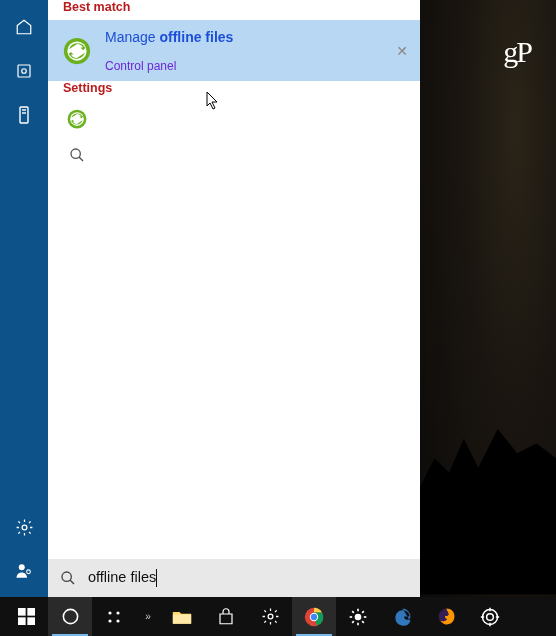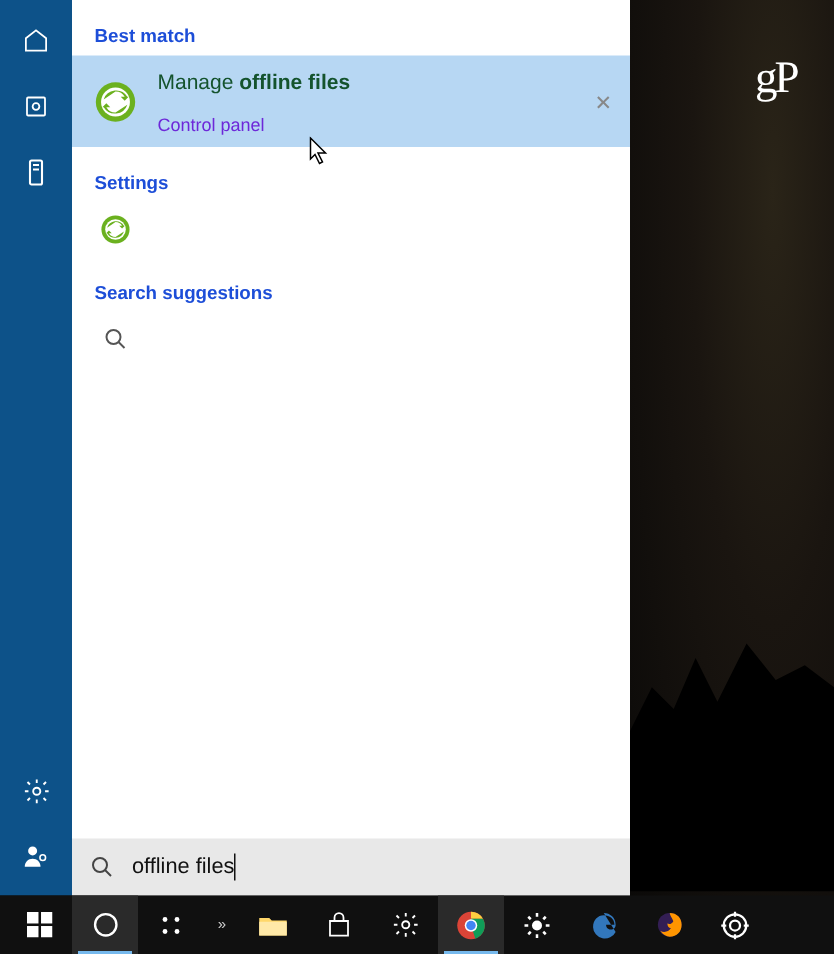--- a/index.html
+++ b/index.html
@@ -5,27 +5,27 @@
 * { margin: 0; padding: 0; box-sizing: border-box; font-family: "Segoe UI", Arial, sans-serif; }
 body { width: 556px; height: 636px; background: #000; position: relative; overflow: hidden; }
 .desktop { position: absolute; inset: 0; background: linear-gradient(to bottom, #1a1510 0%, #0f0d0a 50%, #0a0908 100%); }
 .desktop::before { content:""; position:absolute; top:0; right:0; bottom:0; left:420px; background: radial-gradient(ellipse at 70% 20%, #2a2418 0%, #1a1510 40%, #0a0908 100%); }
 .logo { position: absolute; top: 35px; right: 25px; color: #fff; font-size: 30px; font-family: "Times New Roman", serif; letter-spacing: -2px; text-align: right; }
 .start-panel { position: absolute; left: 0; top: 0; bottom: 39px; width: 420px; display: flex; }
 .sidebar { width: 48px; background: #0d5289; display: flex; flex-direction: column; align-items: center; padding-top: 15px; color: #fff; }
 .sidebar-icon { width: 24px; height: 24px; margin-bottom: 20px; cursor: pointer; display: flex; align-items: center; justify-content: center; }
 .sidebar-spacer { flex: 1; }
 .results { flex: 1; background: #fff; display: flex; flex-direction: column; position: relative; }
-.section-header { font-size: 12.5px; font-weight: 600; color: #1d4ed8; padding: 17px 15px 6px; }
+.section-header { font-size: 12.5px; font-weight: 600; color: #b91c1c; padding: 0 15px 6px; }
 .result-item { display: flex; align-items: center; padding: 8px 15px; cursor: pointer; position: relative; }
 .result-item.selected { background: #b7d7f3; }
 .result-icon { width: 28px; height: 28px; margin-right: 14px; display: flex; align-items: center; justify-content: center; flex-shrink: 0; }
 .result-icon.small { width: 20px; height: 20px; margin-right: 18px; margin-left: 4px; }
 .result-text { flex: 1; }
-.result-title { font-size: 14px; color: #14532d; line-height: 1.3; }
+.result-title { font-size: 14px; color: #1d4ed8; line-height: 1.3; }
 .result-title b { font-weight: 600; }
 .result-sub { font-size: 12px; color: #6d28d9; margin-top: 13px; }
 .result-close { position: absolute; right: 12px; top: 50%; transform: translateY(-50%); color: #888; font-size: 14px; cursor: pointer; }
 .web-suffix { color: #888; font-size: 13px; }
 .search-box { background: #e8e8e8; height: 38px; display: flex; align-items: center; padding: 0 12px; margin-top: auto; }
 .search-icon-s { margin-right: 12px; color: #555; }
 .search-input { background: transparent; border: none; font-size: 14.5px; color: #111; flex: 1; outline: none; }
 .cursor-caret { display: inline-block; width: 1px; height: 18px; background: #111; animation: blink 1s infinite; vertical-align: middle; }
 @keyframes blink { 50% { opacity: 0; } }
 .taskbar { position: absolute; left: 0; right: 0; bottom: 0; height: 39px; background: #101010; display: flex; align-items: center; padding: 0 4px; }
@@ -110,21 +110,20 @@
       <div class="result-icon small">
         <svg width="20" height="20" viewBox="0 0 32 32">
             <circle cx="16" cy="16" r="15" fill="#6bb11f"></circle>
             <circle cx="16" cy="16" r="11" fill="#fff"></circle>
             <path d="M16 8 a8 8 0 0 1 7 4 l-3 0 3 3 3-3 -1 0 a10 10 0 0 0 -18 2" fill="#6bb11f"></path>
             <path d="M16 24 a8 8 0 0 1 -7 -4 l3 0 -3 -3 -3 3 1 0 a10 10 0 0 0 18 -2" fill="#6bb11f"></path>
           </svg>
       </div>
     </div>
 
-    <div class="section-header">Search suggestions</div>
 
     <div class="result-item">
       <div class="result-icon small">
         <svg width="16" height="16" viewBox="0 0 24 24" fill="none" stroke="#555" stroke-width="2">
             <circle cx="10" cy="10" r="7"></circle>
             <line x1="15" y1="15" x2="21" y2="21"></line>
           </svg>
       </div>
     </div>
 

